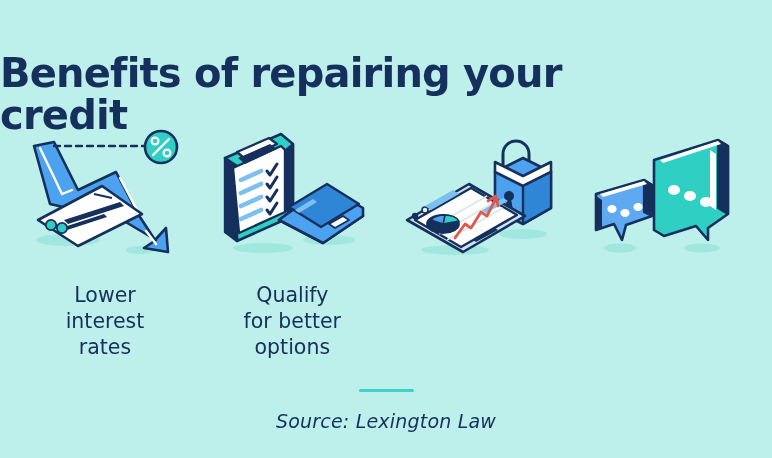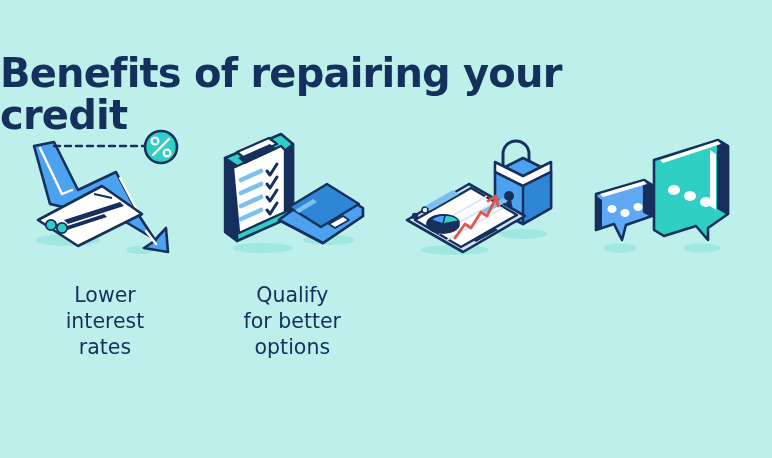--- a/index.html
+++ b/index.html
@@ -222,14 +222,18 @@
         <path d="M18 66 L62 53 L65 56 L21 69 Z" fill="#ffffff"></path>
         <path d="M14 68 L20 72 L20 100 L14 102 Z" fill="#15305c"></path>
         <ellipse cx="30" cy="81" rx="4.6" ry="4" fill="#ffffff"></ellipse>
         <ellipse cx="43" cy="85" rx="4.6" ry="4" fill="#ffffff"></ellipse>
         <ellipse cx="56" cy="79" rx="4.6" ry="4" fill="#ffffff"></ellipse>
       </svg>
     </div>
 
   </div>
 
+  <div id="footer-block">
+    <div id="footer-divider"></div>
+    <div id="source-text">Source: Lexington Law</div>
+  </div>
 
 </div>
 
 </body></html>

